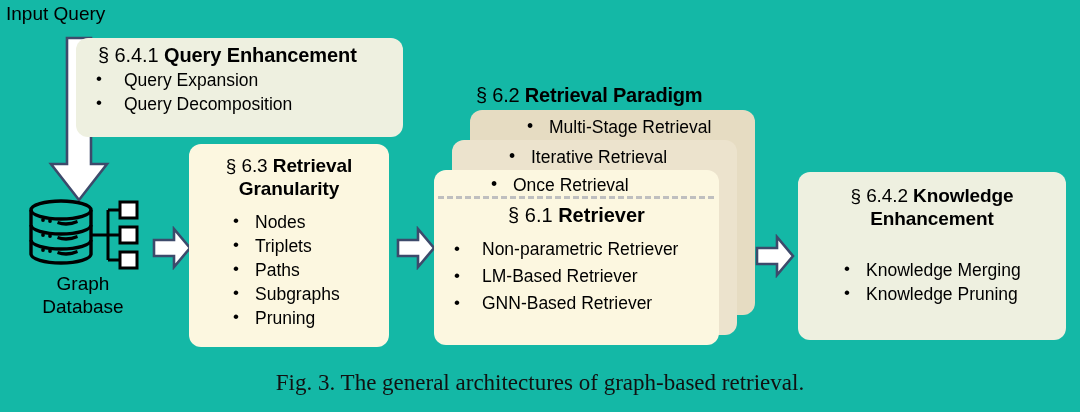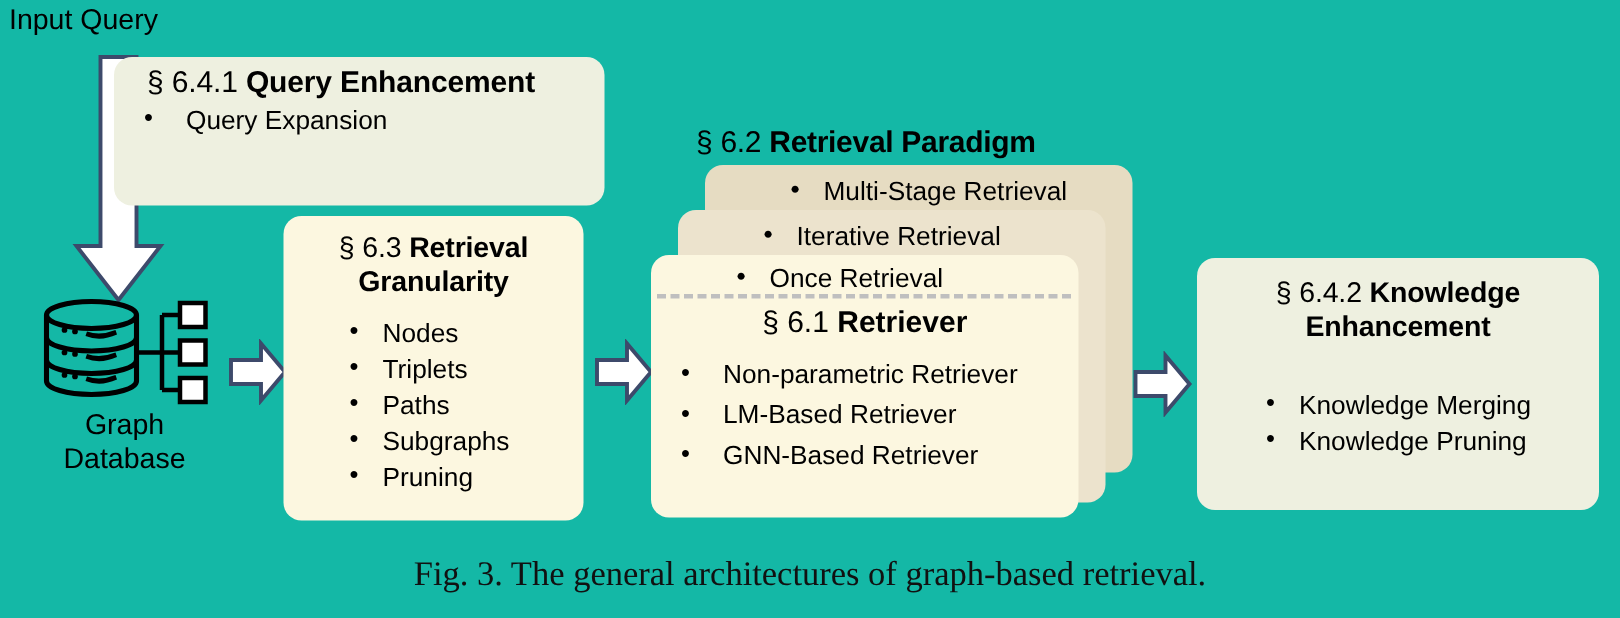--- a/index.html
+++ b/index.html
@@ -99,21 +99,21 @@
   #card-stack-back {
     left: 470px; top: 110px; width: 285px; height: 205px;
   }
   #card-stack-mid {
     left: 452px; top: 140px; width: 285px; height: 195px;
   }
   #box-retriever {
     left: 434px; top: 170px; width: 285px; height: 175px;
   }
   #paradigm-title {
-    left: 464px; top: 84px;
+    left: 476px; top: 84px;
     font-size: 20px; font-weight: bold;
     letter-spacing: -0.2px;
   }
   .stack-line {
     position: absolute;
     font-size: 17.5px;
     line-height: 22px;
     white-space: nowrap;
   }
   .stack-line::before {
@@ -223,20 +223,21 @@
     <polygon points="2,14 22,14 22,3 38,22 22,41 22,30 2,30" fill="#ffffff" stroke="#3d4a6b" stroke-width="2.6" stroke-linejoin="miter"></polygon>
   </svg>
 
   <div class="card card-green" id="box-query-enhancement">
     <div class="card-title">
       <span class="sect">§ 6.4.1</span>
       <span>Query Enhancement</span>
     </div>
     <ul class="bullets">
       <li>Query Expansion</li>
+      <li>Query Decomposition</li>
     </ul>
   </div>
 
   <div class="card card-cream" id="box-granularity">
     <div class="card-title">
       <span class="sect">§ 6.3</span>
       <span>Retrieval</span><br>
       <span>Granularity</span>
     </div>
     <ul class="bullets">

